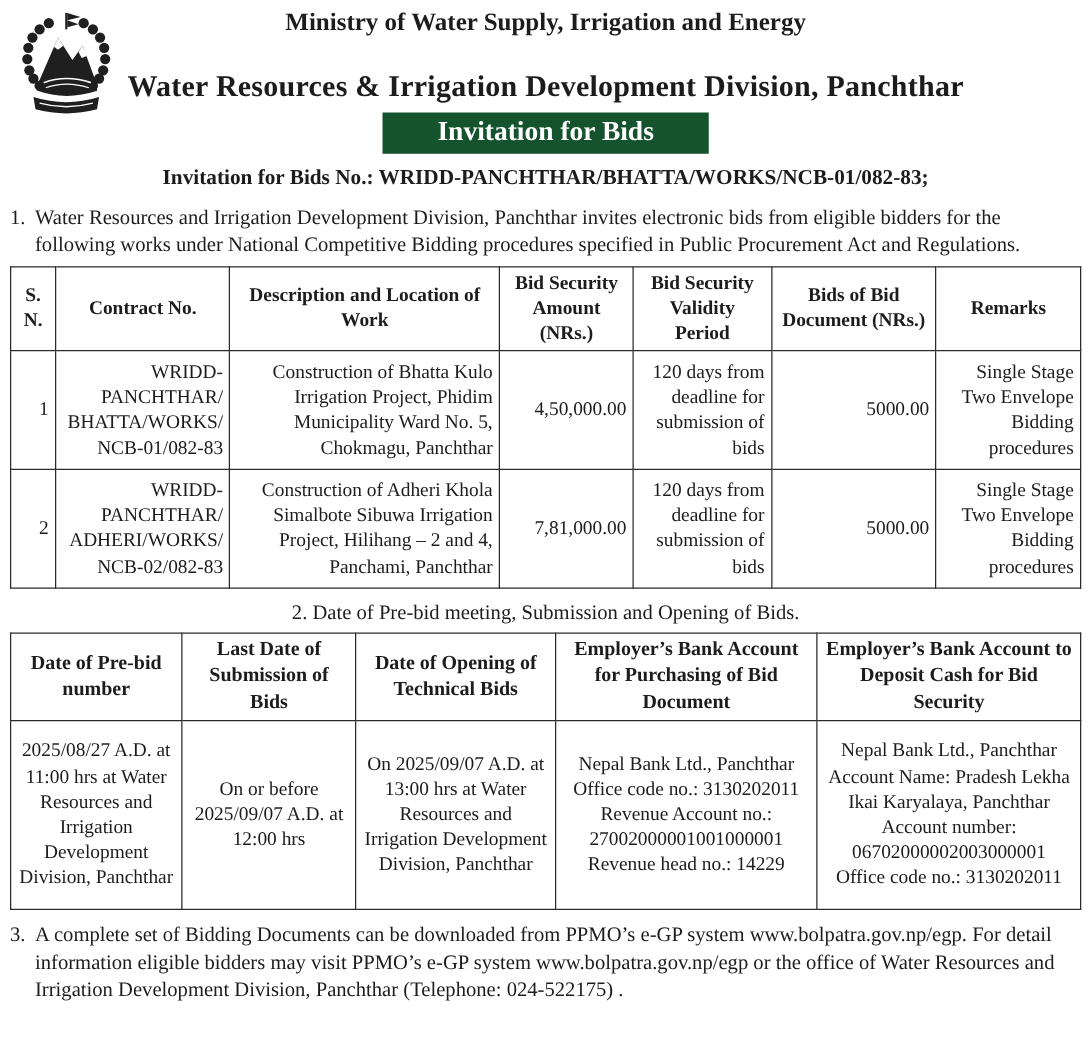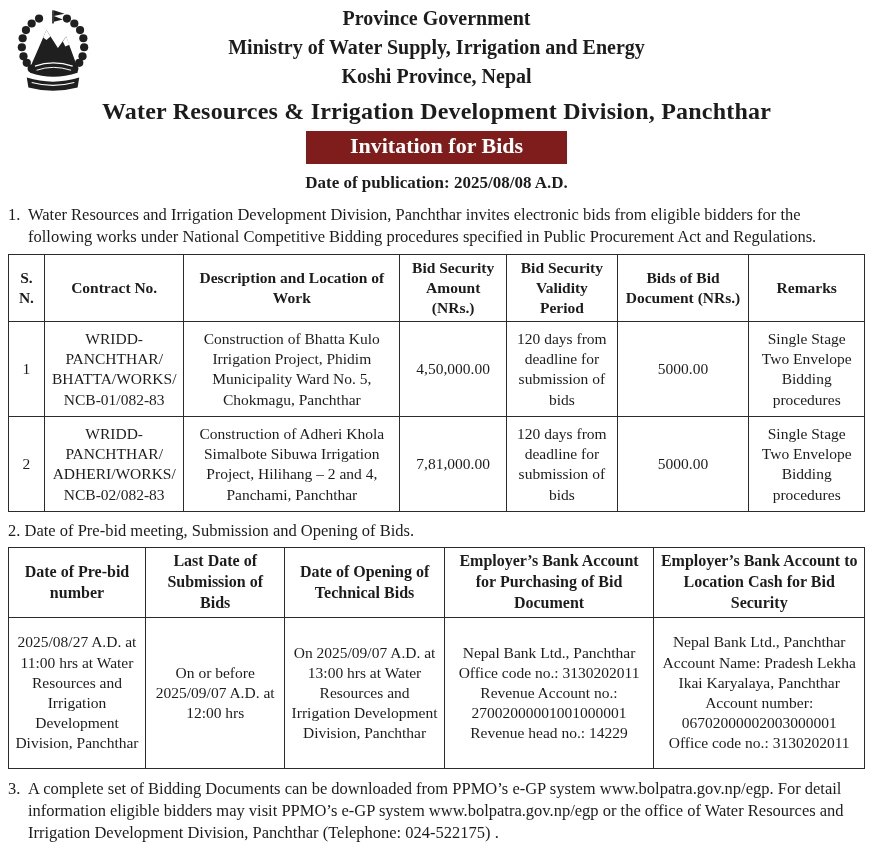--- a/index.html
+++ b/index.html
@@ -8,45 +8,45 @@
     font-family: "Liberation Serif", serif;
     color: #1c1c1c;
     -webkit-font-smoothing: antialiased;
   }
   .page { position: relative; box-sizing: border-box; width: 873px; height: 851px; padding: 4px 8px 2px; overflow: hidden; }
 
   
   .emblem { position: absolute; left: 12px; top: 8px; width: 82px; height: 90px; }
   .hdr { text-align: center; font-weight: bold; }
   .hdr-small { font-size: 20px; line-height: 1.45; margin: 0; }
-  .hdr-division { font-size: 24px; line-height: 1.25; margin: 5px 0 4px; letter-spacing: 0.2px; }
+  .hdr-division { font-size: 24px; line-height: 1.25; margin: 22px 0 4px; letter-spacing: 0.2px; }
   .banner-wrap { text-align: center; margin: 5px 0 2px; }
   .banner {
-    display: inline-block; background: #7f1d1d; color: #ffffff;
+    display: inline-block; background: #14532d; color: #ffffff;
     font-weight: bold; font-size: 22px; padding: 2px 44px 5px; line-height: 1.2;
   }
   .bid-line { text-align: center; font-weight: bold; font-size: 17px; margin: 7px 0 0; line-height: 1.4; }
 
   
   .para { display: flex; font-size: 16.5px; line-height: 1.33; margin: 9px 0 6px; }
   .para .num { flex: 0 0 20px; }
   .para .txt { flex: 1; }
-  .plain-para { font-size: 16.5px; margin: 9px 0 6px; }
+  .plain-para { font-size: 16.5px; margin: 9px 0 6px; text-align: center; }
 
   
   table { width: 100%; border-collapse: collapse; table-layout: fixed; }
   th, td {
     border: 1.7px solid #2b2b2b;
     text-align: center; vertical-align: middle;
     font-size: 15.5px; line-height: 1.3; padding: 3px 5px;
     overflow-wrap: break-word;
   }
   th { font-weight: bold; }
   .t1 th { height: 42px; }
-  .t1 td { height: 88px; }
+  .t1 td { height: 88px; text-align: right; }
   .t2 th { height: 50px; font-size: 16px; }
   .t2 td { height: 144px; }
   .prewrap { white-space: pre-line; }
 </style>
 </head>
 <body>
 
 <div class="page">
 
   <svg class="emblem" viewBox="0 0 100 108" aria-hidden="true">
@@ -86,31 +86,29 @@
 
       <path d="M28 70 Q50 62 74 70" stroke="#ffffff" stroke-width="1.6" fill="none"></path>
       <path d="M30 75 Q50 68 72 75" stroke="#ffffff" stroke-width="1.2" fill="none"></path>
 
       <path d="M18 84 Q50 94 82 84 L80 96 Q50 104 20 96 Z"></path>
       <path d="M24 90 Q50 97 76 90" stroke="#ffffff" stroke-width="1.4" fill="none"></path>
     </g>
   </svg>
 
   <div>
-    <p class="hdr hdr-small">Province Government</p>
     <p class="hdr hdr-small">Ministry of Water Supply, Irrigation and Energy</p>
-    <p class="hdr hdr-small">Koshi Province, Nepal</p>
     <p class="hdr hdr-division">Water Resources &amp; Irrigation Development Division, Panchthar</p>
   </div>
 
   <div class="banner-wrap">
     <span class="banner">Invitation for Bids</span>
   </div>
 
-  <p class="bid-line">Date of publication: 2025/08/08 A.D.</p>
+  <p class="bid-line">Invitation for Bids No.: WRIDD-PANCHTHAR/BHATTA/WORKS/NCB-01/082-83;</p>
 
   <div class="para">
     <span class="num">1.</span>
     <span class="txt">Water Resources and Irrigation Development Division, Panchthar invites electronic bids from eligible bidders for the following works under National Competitive Bidding procedures specified in Public Procurement Act and Regulations.</span>
   </div>
 
   <table class="t1">
     <colgroup>
       <col style="width:4.2%">
         <col style="width:16.3%">
@@ -169,21 +167,21 @@
         <col style="width:18.6%">
       <col style="width:24.5%">
         <col style="width:24.6%">
     </colgroup>
     <thead>
       <tr>
         <th>Date of Pre-bid number</th>
         <th>Last Date of Submission of Bids</th>
         <th>Date of Opening of Technical Bids</th>
         <th>Employer’s Bank Account for Purchasing of Bid Document</th>
-        <th>Employer’s Bank Account to Location Cash for Bid Security</th>
+        <th>Employer’s Bank Account to Deposit Cash for Bid Security</th>
       </tr>
     </thead>
     <tbody>
       <tr>
         <td>2025/08/27 A.D. at 11:00 hrs at Water Resources and Irrigation Development Division, Panchthar</td>
         <td>On or before 2025/09/07 A.D. at 12:00 hrs</td>
         <td>On 2025/09/07 A.D. at 13:00 hrs at Water Resources and Irrigation Development Division, Panchthar</td>
         <td class="prewrap">Nepal Bank Ltd., Panchthar
 Office code no.: 3130202011
 Revenue Account no.:

